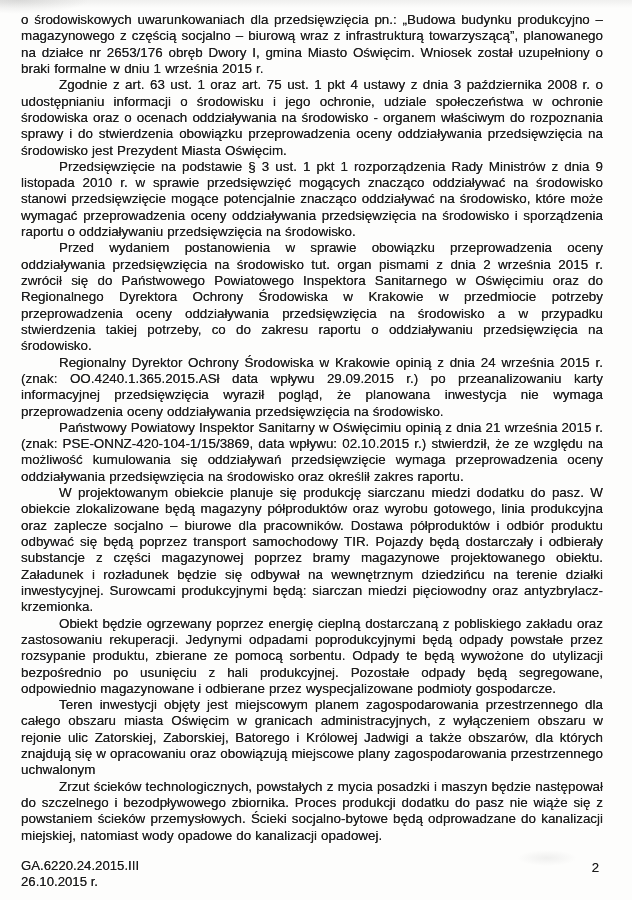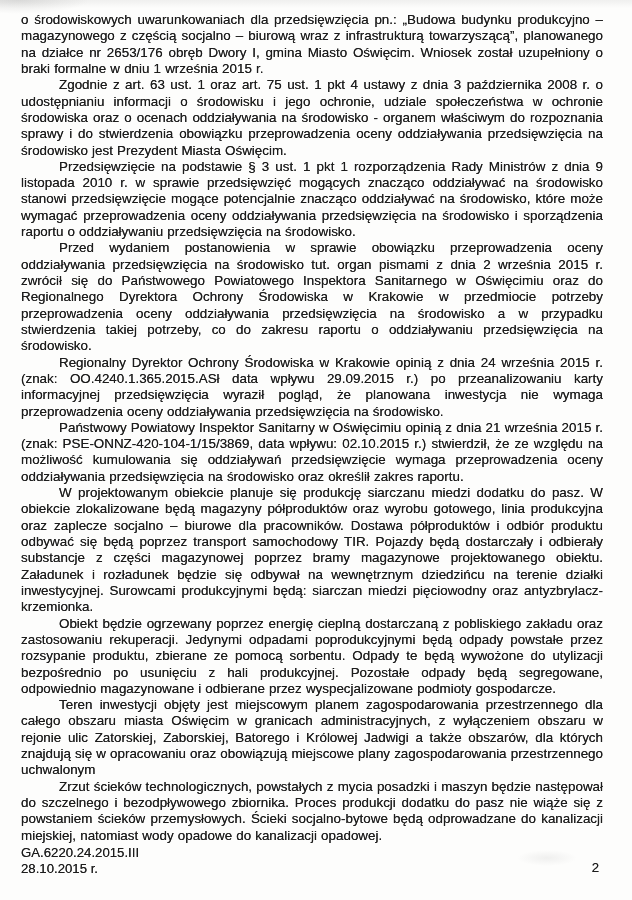--- a/index.html
+++ b/index.html
@@ -40,21 +40,21 @@
     right: 30px;
     top: 845px;
     font-size: 13.2px;
     line-height: 16px;
     text-shadow: 0 0 0.5px rgba(30,30,30,0.85);
     filter: blur(0.15px);
   }
   .footer-left {
     position: absolute;
     left: 0;
-    top: 0;
+    top: 13px;
   }
   .page-number {
     position: absolute;
     right: 3px;
     top: 15px;
   }
   
   .smudge {
     position: absolute;
     pointer-events: none;
@@ -90,18 +90,18 @@
       <p class="para indented">Państwowy Powiatowy Inspektor Sanitarny w Oświęcimiu opinią z dnia 21 września 2015 r. (znak: PSE-ONNZ-420-104-1/15/3869, data wpływu: 02.10.2015 r.) stwierdził, że ze względu na możliwość kumulowania się oddziaływań przedsięwzięcie wymaga przeprowadzenia oceny oddziaływania przedsięwzięcia na środowisko oraz określił zakres raportu.</p>
       <p class="para indented">W projektowanym obiekcie planuje się produkcję siarczanu miedzi dodatku do pasz. W obiekcie zlokalizowane będą magazyny półproduktów oraz wyrobu gotowego, linia produkcyjna oraz zaplecze socjalno – biurowe dla pracowników. Dostawa półproduktów i odbiór produktu odbywać się będą poprzez transport samochodowy TIR. Pojazdy będą dostarczały i odbierały substancje z części magazynowej poprzez bramy magazynowe projektowanego obiektu. Załadunek i rozładunek będzie się odbywał na wewnętrznym dziedzińcu na terenie działki inwestycyjnej. Surowcami produkcyjnymi będą: siarczan miedzi pięciowodny oraz antyzbrylacz-krzemionka.</p>
       <p class="para indented">Obiekt będzie ogrzewany poprzez energię cieplną dostarczaną z pobliskiego zakładu oraz zastosowaniu rekuperacji. Jedynymi odpadami poprodukcyjnymi będą odpady powstałe przez rozsypanie produktu, zbierane ze pomocą sorbentu. Odpady te będą wywożone do utylizacji bezpośrednio po usunięciu z hali produkcyjnej. Pozostałe odpady będą segregowane, odpowiednio magazynowane i odbierane przez wyspecjalizowane podmioty gospodarcze.</p>
       <p class="para indented">Teren inwestycji objęty jest miejscowym planem zagospodarowania przestrzennego dla całego obszaru miasta Oświęcim w granicach administracyjnych, z wyłączeniem obszaru w rejonie ulic Zatorskiej, Zaborskiej, Batorego i Królowej Jadwigi a także obszarów, dla których znajdują się w opracowaniu oraz obowiązują miejscowe plany zagospodarowania przestrzennego uchwalonym</p>
       <p class="para indented">Zrzut ścieków technologicznych, powstałych z mycia posadzki i maszyn będzie następował do szczelnego i bezodpływowego zbiornika. Proces produkcji dodatku do pasz nie wiąże się z powstaniem ścieków przemysłowych. Ścieki socjalno-bytowe będą odprowadzane do kanalizacji miejskiej, natomiast wody opadowe do kanalizacji opadowej.</p>
     </div>
 
   <div class="footer">
     <div class="footer-left">
       <div>GA.6220.24.2015.III</div>
-      <div>28.10.2015 r.</div>
+      <div>26.10.2015 r.</div>
     </div>
     <div class="page-number">2</div>
   </div>
 
 </div>
 
 </body></html>

